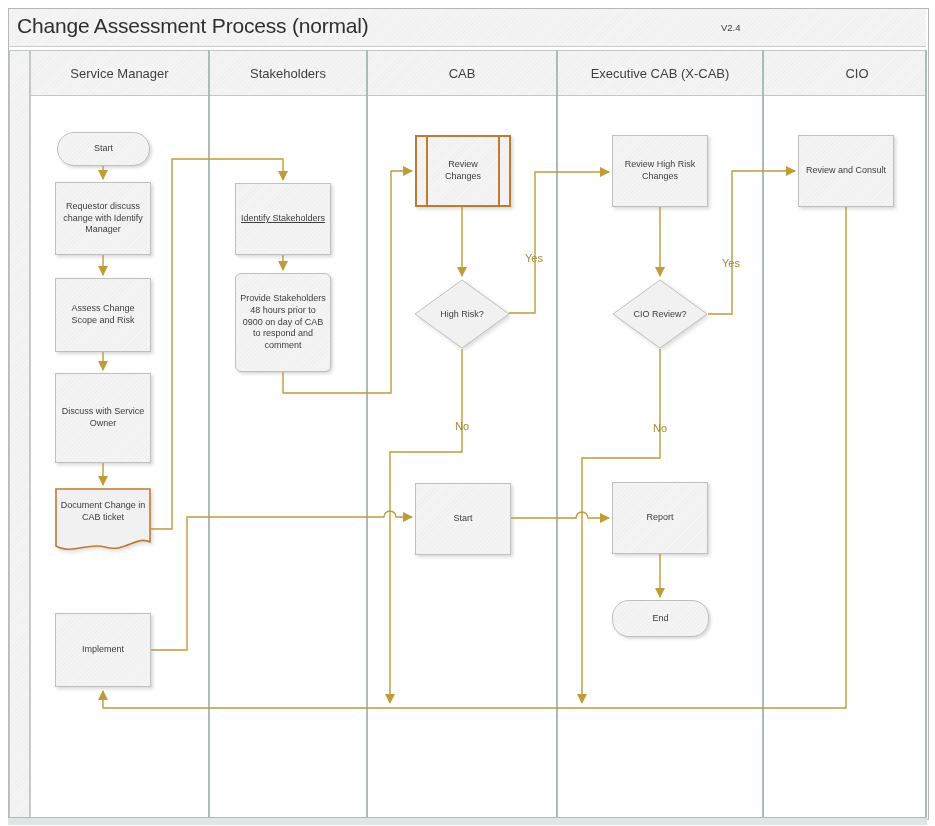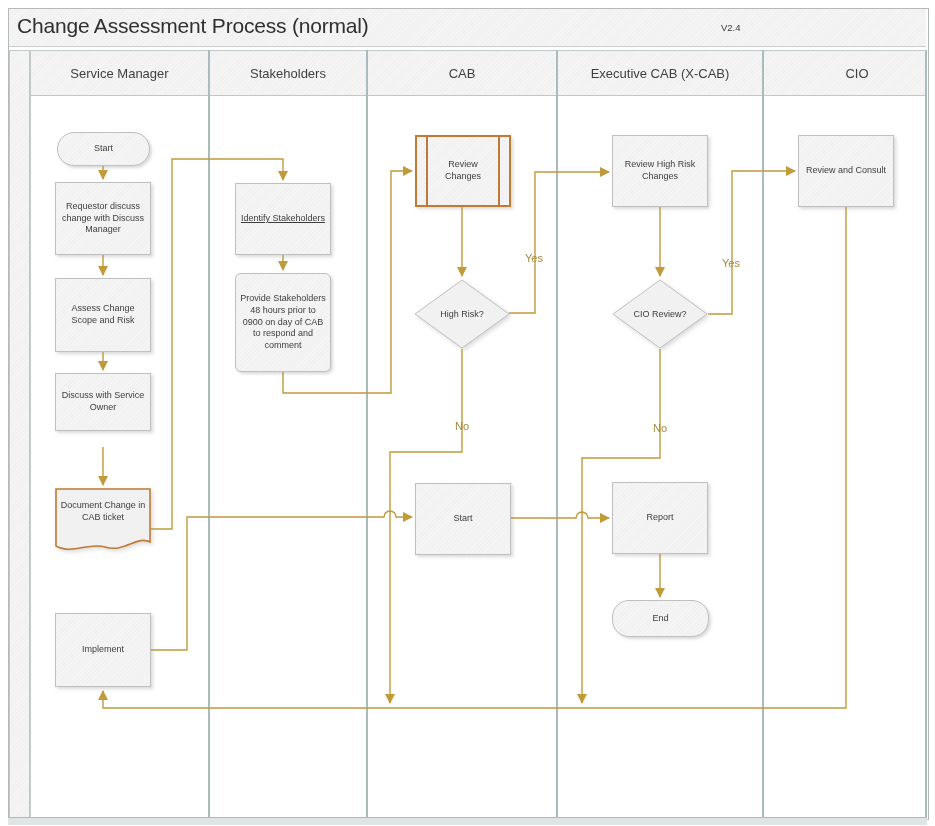--- a/index.html
+++ b/index.html
@@ -133,26 +133,26 @@
 
   <span class="conn-label" style="left:534px;top:216px;">Yes</span>
   <span class="conn-label" style="left:462px;top:384px;">No</span>
   <span class="conn-label" style="left:731px;top:221px;">Yes</span>
   <span class="conn-label" style="left:660px;top:386px;">No</span>
 
   <div class="shape capsule" style="left:57px;top:124px;width:93px;height:34px;margin-top:8px;">
       <span>Start</span>
     </div>
   <div class="shape" style="left:55px;top:182px;width:96px;height:73px;">
-      <span>Requestor discuss change with Discuss Manager</span>
+      <span>Requestor discuss change with Identify Manager</span>
     </div>
   <div class="shape" style="left:55px;top:278px;width:96px;height:74px;">
       <span>Assess Change Scope and Risk</span>
     </div>
-  <div class="shape" style="left:55px;top:373px;width:96px;height:58px;">
+  <div class="shape" style="left:55px;top:373px;width:96px;height:90px;">
       <span>Discuss with Service Owner</span>
     </div>
 
   <div class="doc-wrap" style="left:55px;top:488px;width:96px;height:70px;">
     <svg width="96" height="70" viewBox="0 0 96 70">
       <path d="M1,1 L95,1 L95,54 C82,47 70,65 50,59 C33,54 17,67 1,58 Z" fill="#f1f1f1" stroke="#bf7b34" stroke-width="1.6"></path>
     </svg>
     <span>Document Change in CAB ticket</span>
   </div>
 

